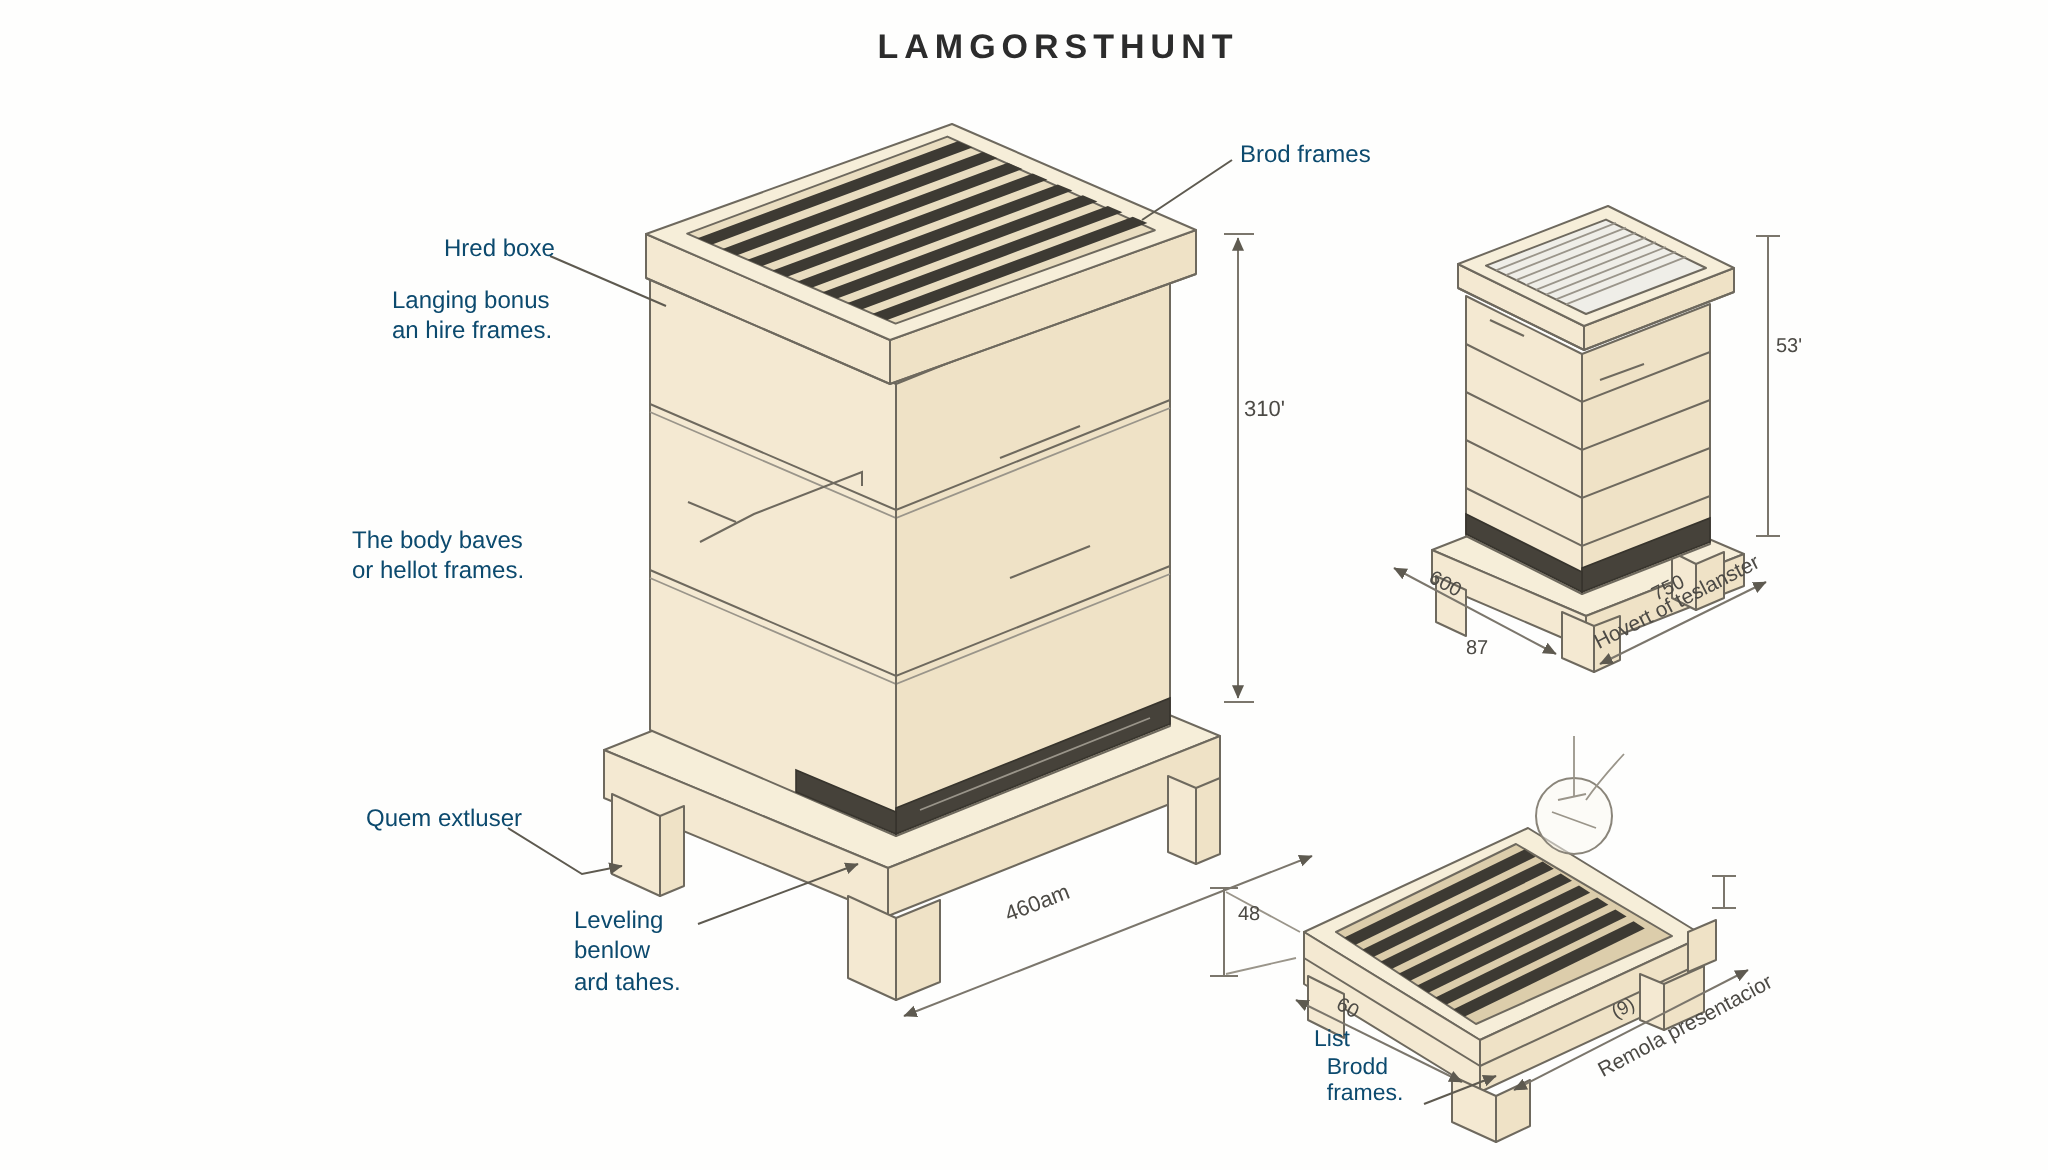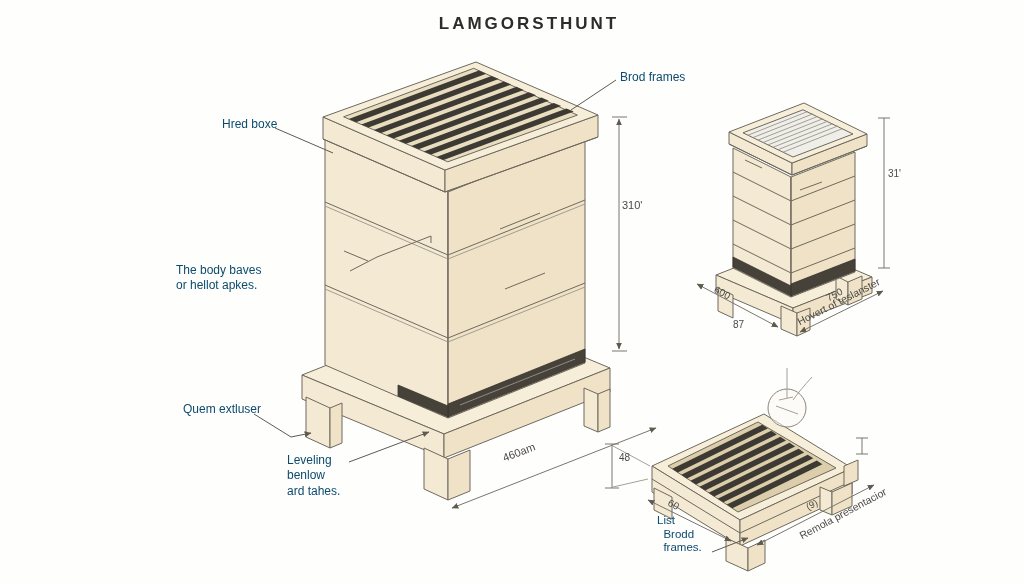--- a/index.html
+++ b/index.html
@@ -207,31 +207,33 @@
       <line class="dim" x1="862" y1="438" x2="862" y2="454"></line>
       <line class="dim" x1="856" y1="438" x2="868" y2="438"></line>
       <line class="dim" x1="856" y1="454" x2="868" y2="454"></line>
     </g>
   </svg>
 
   <div class="title">LAMGORSTHUNT</div>
 
   <div class="lbl l-brod">Brod frames</div>
   <div class="lbl l-hred">Hred boxe</div>
+  <div class="lbl l-lang">Langing bonus
+an hire frames.</div>
   <div class="lbl l-body">The body baves
-or hellot apkes.</div>
+or hellot frames.</div>
   <div class="lbl l-quem">Quem extluser</div>
   <div class="lbl l-level">Leveling
 benlow
 ard tahes.</div>
 
   <div class="dimlbl d-310">310'</div>
   <div class="dimlbl d-460">460am</div>
 
-  <div class="dimlbl d-31">31'</div>
+  <div class="dimlbl d-31">53'</div>
   <div class="dimlbl d-600">600</div>
   <div class="dimlbl d-47">87</div>
   <div class="dimlbl d-750">750</div>
   <div class="dimlbl d-hovert">Hovert of teslanster</div>
 
   <div class="dimlbl d-48">48</div>
   <div class="dimlbl d-60">60</div>
   <div class="lbl l-frames">List
   Brodd
   frames.</div>

